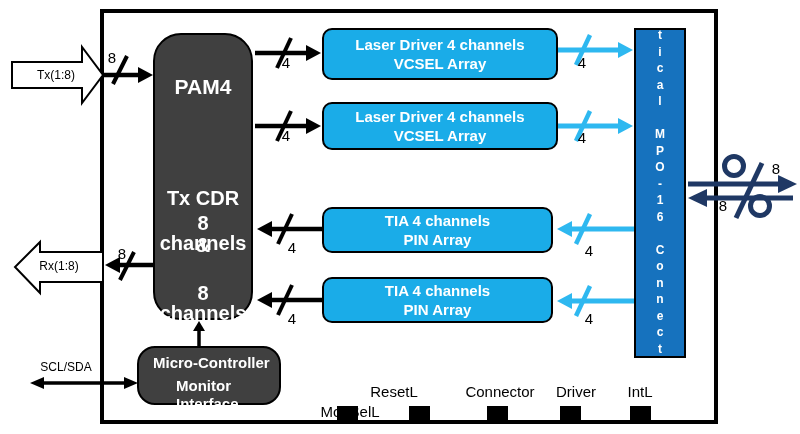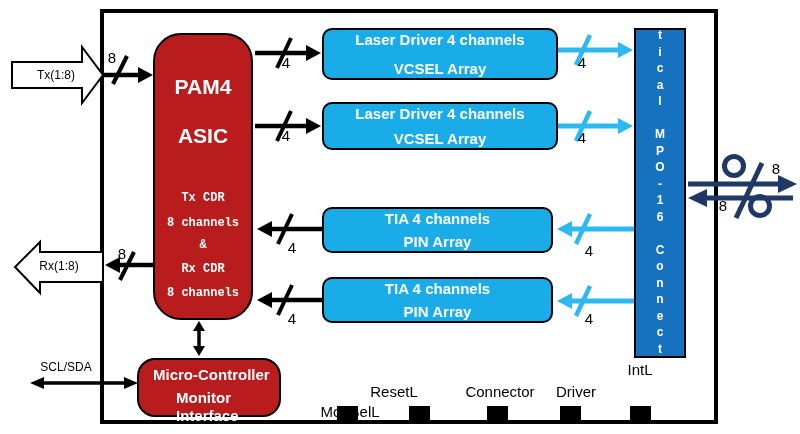--- a/index.html
+++ b/index.html
@@ -6,41 +6,41 @@
   #canvas{
     position:relative;width:800px;height:434px;background:#ffffff;
     font-family:"Liberation Sans", sans-serif;overflow:hidden;
   }
   #module-border{
     position:absolute;left:100px;top:9px;width:618px;height:415px;
     border:4px solid #000;box-sizing:border-box;background:transparent;
   }
   svg.overlay{position:absolute;left:0;top:0;width:800px;height:434px;}
   .box{position:absolute;box-sizing:border-box;border:2.5px solid #000;color:#fff;}
-  .green{background:#b91c1c;}
+  .green{background:#404040;}
   .blue{background:#1AACE8;}
   .asic{left:153px;top:33px;width:100px;height:287px;border-radius:28px;}
   .asic span{position:absolute;left:0;width:100%;text-align:center;font-weight:700;}
   .asic .big{font-size:21px;line-height:26px;}
-  .asic .small{font-size:12px;line-height:20px;font-family:Liberation Mono, monospace;}
-  .hblock{border-radius:10px;display:flex;flex-direction:column;justify-content:space-between;
+  .asic .small{font-size:20px;line-height:20px;}
+  .hblock{border-radius:10px;display:flex;flex-direction:column;justify-content:center;
     align-items:center;font-size:15px;font-weight:700;line-height:19px;text-align:center;}
   .ld1{left:322px;top:28px;width:236px;height:52px;}
   .ld2{left:322px;top:102px;width:236px;height:48px;}
   .tia1{left:322px;top:207px;width:231px;height:46px;}
   .tia2{left:322px;top:277px;width:231px;height:46px;}
   .connector{
     left:634px;top:28px;width:52px;height:330px;background:#1672BE;
     display:flex;align-items:center;justify-content:center;
   }
   .connector span{
     writing-mode:vertical-lr;text-orientation:upright;
     font-size:12px;font-weight:700;letter-spacing:2.5px;white-space:pre;
   }
-  .mcu{left:137px;top:358px;width:144px;height:59px;border-radius:18px;}
+  .mcu{left:137px;top:346px;width:144px;height:59px;border-radius:18px;}
   .mcu span{position:absolute;left:14px;font-size:15px;font-weight:700;line-height:18px;}
   .mcu .l1{top:6px;} .mcu .l2{top:29px;margin-left:23px;}
   .lbl{position:absolute;color:#000;font-size:12px;line-height:15px;
     transform:translateX(-50%);white-space:nowrap;}
   .buslbl{font-size:15px;font-weight:400;}
   .pinlbl{font-size:15px;}
   .pin{position:absolute;width:21px;height:15px;background:#000;}
 </style>
 </head>
 <body>
@@ -107,25 +107,23 @@
     <polygon points="778,175 797,184 778,193" fill="#1F3864"></polygon>
     <line x1="793" y1="198" x2="705" y2="198" stroke="#1F3864" stroke-width="5"></line>
     <polygon points="707,189 688,198 707,207" fill="#1F3864"></polygon>
     <line x1="762" y1="163" x2="736" y2="218" stroke="#1F3864" stroke-width="5"></line>
     <circle cx="734" cy="166" r="9.5" fill="none" stroke="#1F3864" stroke-width="5"></circle>
     <circle cx="760" cy="206" r="9.5" fill="none" stroke="#1F3864" stroke-width="5"></circle>
   </svg>
 
   <div class="box green asic">
     <span class="big" style="top:39px">PAM4</span>
-    <span class="big" style="top:88px">ASIC</span>
     <span class="small" style="top:153px">Tx CDR</span>
     <span class="small" style="top:178px">8 channels</span>
     <span class="small" style="top:200px">&amp;</span>
-    <span class="small" style="top:224px">Rx CDR</span>
     <span class="small" style="top:248px">8 channels</span>
   </div>
 
   <div class="box blue hblock ld1">
     <span>Laser Driver 4 channels</span>
     <span>VCSEL Array</span>
   </div>
   <div class="box blue hblock ld2">
     <span>Laser Driver 4 channels</span>
     <span>VCSEL Array</span>
@@ -162,21 +160,21 @@
   <div class="lbl buslbl" style="left:582px;top:130px">4</div>
   <div class="lbl buslbl" style="left:589px;top:243px">4</div>
   <div class="lbl buslbl" style="left:589px;top:311px">4</div>
   <div class="lbl buslbl" style="left:776px;top:161px">8</div>
   <div class="lbl buslbl" style="left:723px;top:198px">8</div>
 
   <div class="lbl pinlbl" style="left:350px;top:404px">ModSelL</div>
   <div class="lbl pinlbl" style="left:394px;top:384px">ResetL</div>
   <div class="lbl pinlbl" style="left:500px;top:384px">Connector</div>
   <div class="lbl pinlbl" style="left:576px;top:384px">Driver</div>
-  <div class="lbl pinlbl" style="left:640px;top:362px">IntL</div>
+  <div class="lbl pinlbl" style="left:640px;top:384px">IntL</div>
 
   <div class="pin" style="left:337px;top:406px"></div>
   <div class="pin" style="left:409px;top:406px"></div>
   <div class="pin" style="left:487px;top:406px"></div>
   <div class="pin" style="left:560px;top:406px"></div>
   <div class="pin" style="left:630px;top:406px"></div>
 
 </div>
 
 </body></html>

